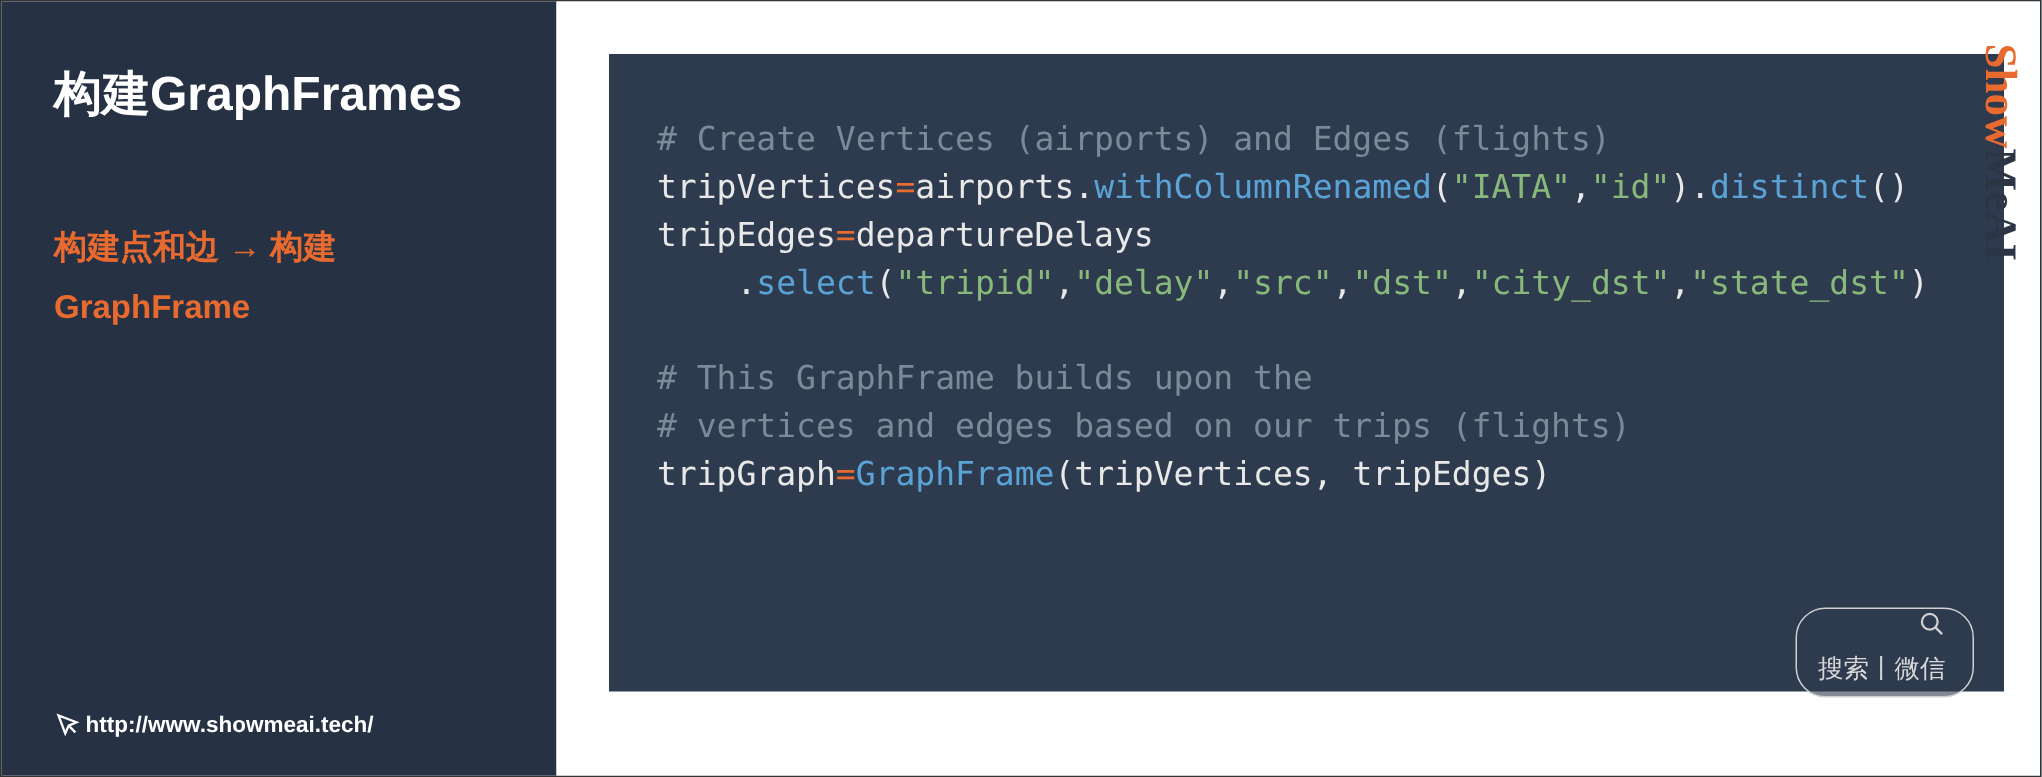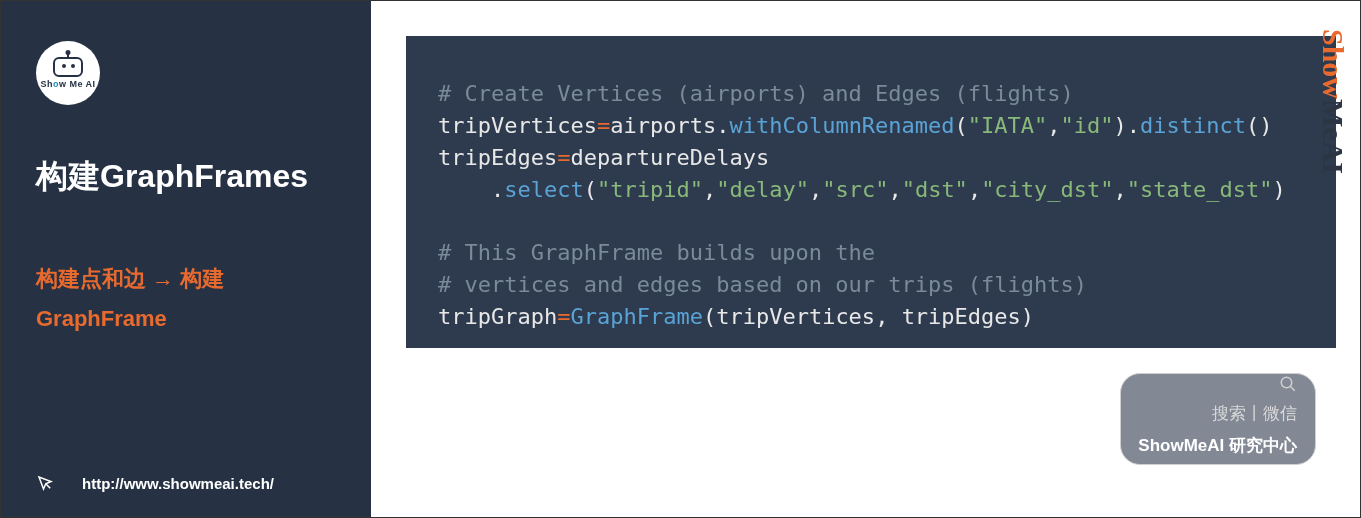--- a/index.html
+++ b/index.html
@@ -93,40 +93,40 @@
   font-weight: bold;
   color: #e86a2f;
   line-height: 1.8;
 }
 .footer {
   position: absolute;
   bottom: 25px;
   left: 35px;
   display: flex;
   align-items: center;
-  gap: 28px;
+  gap: 3px;
 }
 .cursor-icon {
   width: 18px;
   height: 18px;
 }
 .footer-link {
   color: #fff;
   font-size: 15px;
   font-weight: bold;
 }
 .main {
   flex: 1;
   background: #fff;
   position: relative;
   padding: 35px 24px 30px 35px;
 }
 .code-block {
   width: 100%;
-  height: 312px;
+  height: 425px;
   background: #2e3b4e;
   padding: 42px 20px 20px 32px;
   font-family: "Consolas", "Monaco", monospace;
   font-size: 22px;
   line-height: 1.45;
   position: relative;
   white-space: pre;
   overflow: hidden;
 }
 .c-comment { color: #7a8a99; }
@@ -168,31 +168,20 @@
 }
 .sb-light { color: #d8d8d8; font-weight: 400; }
 .sb-bold { color: #fff; font-weight: bold; margin-left: 3px; }
 </style>
 </head>
 <body>
 
 <div class="container">
 
   <div class="sidebar">
-    <div class="logo">
-      <div class="robot-head">
-        <div class="robot-eyes">
-            <span></span>
-            <span></span>
-          </div>
-      </div>
-      <div class="logo-text">
-        <span>Sh</span><b>o</b><span>w Me AI</span>
-      </div>
-    </div>
     <div class="title">构建GraphFrames</div>
     <div class="subtitle">
       <div>构建点和边 → 构建</div>
       <div>GraphFrame</div>
     </div>
     <div class="footer">
       <svg class="cursor-icon" viewBox="0 0 24 24" fill="none" stroke="#fff" stroke-width="2">
         <path d="M4 4 L10 20 L13 13 L20 10 Z"></path>
         <path d="M13 13 L19 19"></path>
       </svg>
@@ -213,17 +202,16 @@
     <div class="watermark">
       <span class="wm1">Show</span><span class="wm2">MeAI</span>
     </div>
 
     <div class="search-box">
       <svg class="search-icon" viewBox="0 0 24 24" fill="none" stroke="#d0d0d0" stroke-width="2">
         <circle cx="10" cy="10" r="7"></circle>
         <line x1="15" y1="15" x2="21" y2="21"></line>
       </svg>
       <span class="sb-light">搜索丨微信</span>
-      <span class="sb-bold">ShowMeAI 研究中心</span>
     </div>
   </div>
 
 </div>
 
 </body></html>

